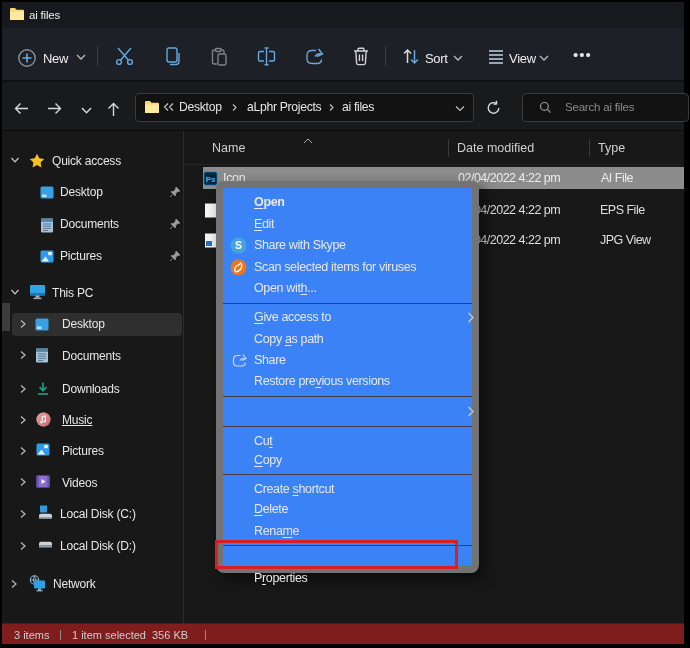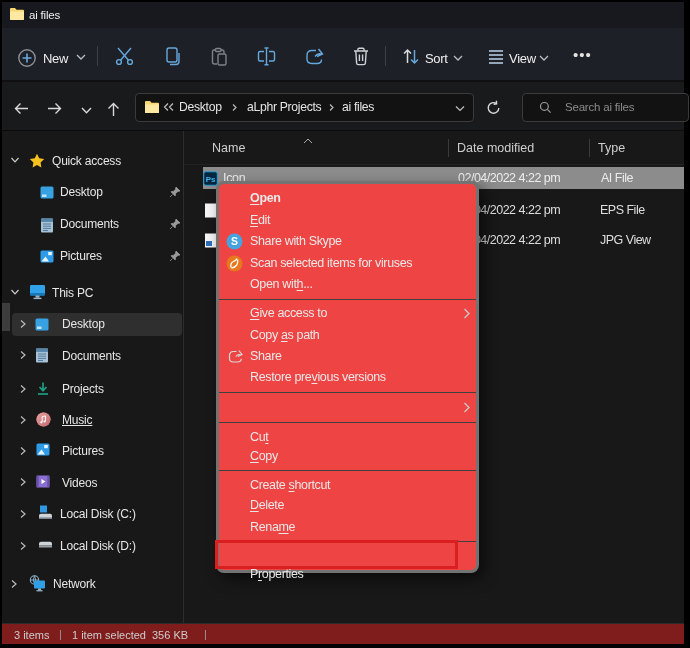--- a/index.html
+++ b/index.html
@@ -243,21 +243,21 @@
     </svg>
     <span class="abs side-label" style="left:60px;top:218px;">Documents</span>
 
     <svg class="abs" style="left:17px;top:253px" width="8" height="10" viewBox="0 0 8 10">
       <path d="M2 1.5 L6 5 L2 8.5" stroke="#bbbbbb" stroke-width="1.2" fill="none"></path>
     </svg>
     <svg class="abs" style="left:34px;top:250px" width="14" height="15" viewBox="0 0 14 15">
       <path d="M7 1.5 L7 9 M3.5 6 L7 9.7 L10.5 6" stroke="#1d9e82" stroke-width="1.7" fill="none"></path>
       <path d="M2 13 H12" stroke="#1d9e82" stroke-width="1.7"></path>
     </svg>
-    <span class="abs side-label" style="left:60px;top:251px;">Projects</span>
+    <span class="abs side-label" style="left:60px;top:251px;">Downloads</span>
 
     <svg class="abs" style="left:17px;top:284px" width="8" height="10" viewBox="0 0 8 10">
       <path d="M2 1.5 L6 5 L2 8.5" stroke="#bbbbbb" stroke-width="1.2" fill="none"></path>
     </svg>
     <svg class="abs" style="left:34px;top:281px" width="15" height="15" viewBox="0 0 15 15">
       <circle cx="7.5" cy="7.5" r="7" fill="#d07f82"></circle>
       <circle cx="7.5" cy="7.5" r="7" fill="url(#gmus)"></circle>
       <path d="M6.2 10.2 L6.2 4.6 L9.4 3.9 L9.4 9.4" stroke="#ffffff" stroke-width="1" fill="none"></path>
       <circle cx="5.3" cy="10.3" r="1.1" fill="#fff"></circle>
       <circle cx="8.5" cy="9.5" r="1.1" fill="#fff"></circle>
@@ -361,21 +361,21 @@
   <div id="statushair"></div>
   <div id="statusbar">
     <span class="abs" style="left:12px;top:5px;">3 items</span>
     <span class="abs" style="left:57px;top:4px;color:#9a9a9a;">|</span>
     <span class="abs" style="left:70px;top:5px;">1 item selected</span>
     <span class="abs" style="left:150px;top:5px;">356 KB</span>
     <span class="abs" style="left:202px;top:4px;color:#9a9a9a;">|</span>
   </div>
 </div>
 
-<div id="ctxmenu" class="abs" style="left:216px;top:181px;width:263px;height:392px;background:#ef4444;border:3px solid #737373;border-radius:8px;box-shadow:5px 6px 14px rgba(0,0,0,0.55);z-index:20;">
+<div id="ctxmenu" class="abs" style="left:216px;top:181px;width:263px;height:392px;background:#3b82f6;border:7px solid #737373;border-radius:8px;box-shadow:5px 6px 14px rgba(0,0,0,0.55);z-index:20;">
   <div class="menu-item" style="top:4px;font-weight:bold;"><u class="ac">O</u>pen</div>
   <div class="menu-item" style="top:25.5px;"><u class="ac">E</u>dit</div>
   <div class="menu-item" style="top:47px;">Share with Skype</div>
   <svg class="abs" style="left:7px;top:49px" width="17" height="17" viewBox="0 0 17 17">
     <circle cx="8.5" cy="8.5" r="8" fill="#45a3e0"></circle>
     <text x="8.5" y="12.4" font-size="10.5" font-weight="bold" fill="#ffffff" text-anchor="middle" font-family="Liberation Sans, sans-serif">S</text>
   </svg>
   <div class="menu-item" style="top:68.5px;">Scan selected items for viruses</div>
   <svg class="abs" style="left:7px;top:70.5px" width="17" height="17" viewBox="0 0 17 17">
     <circle cx="8.5" cy="8.5" r="8" fill="#e8771e"></circle>

